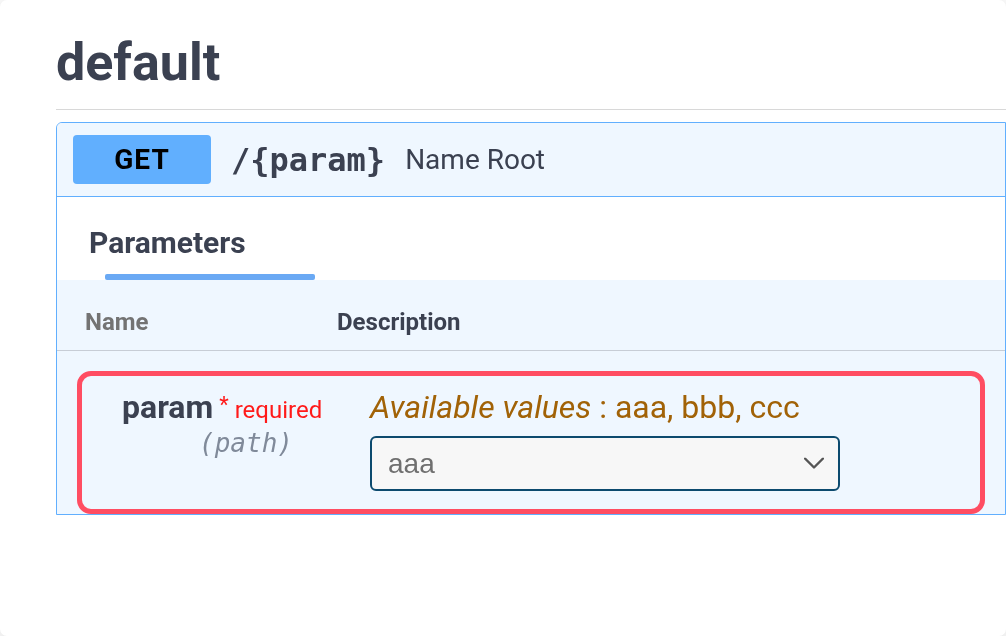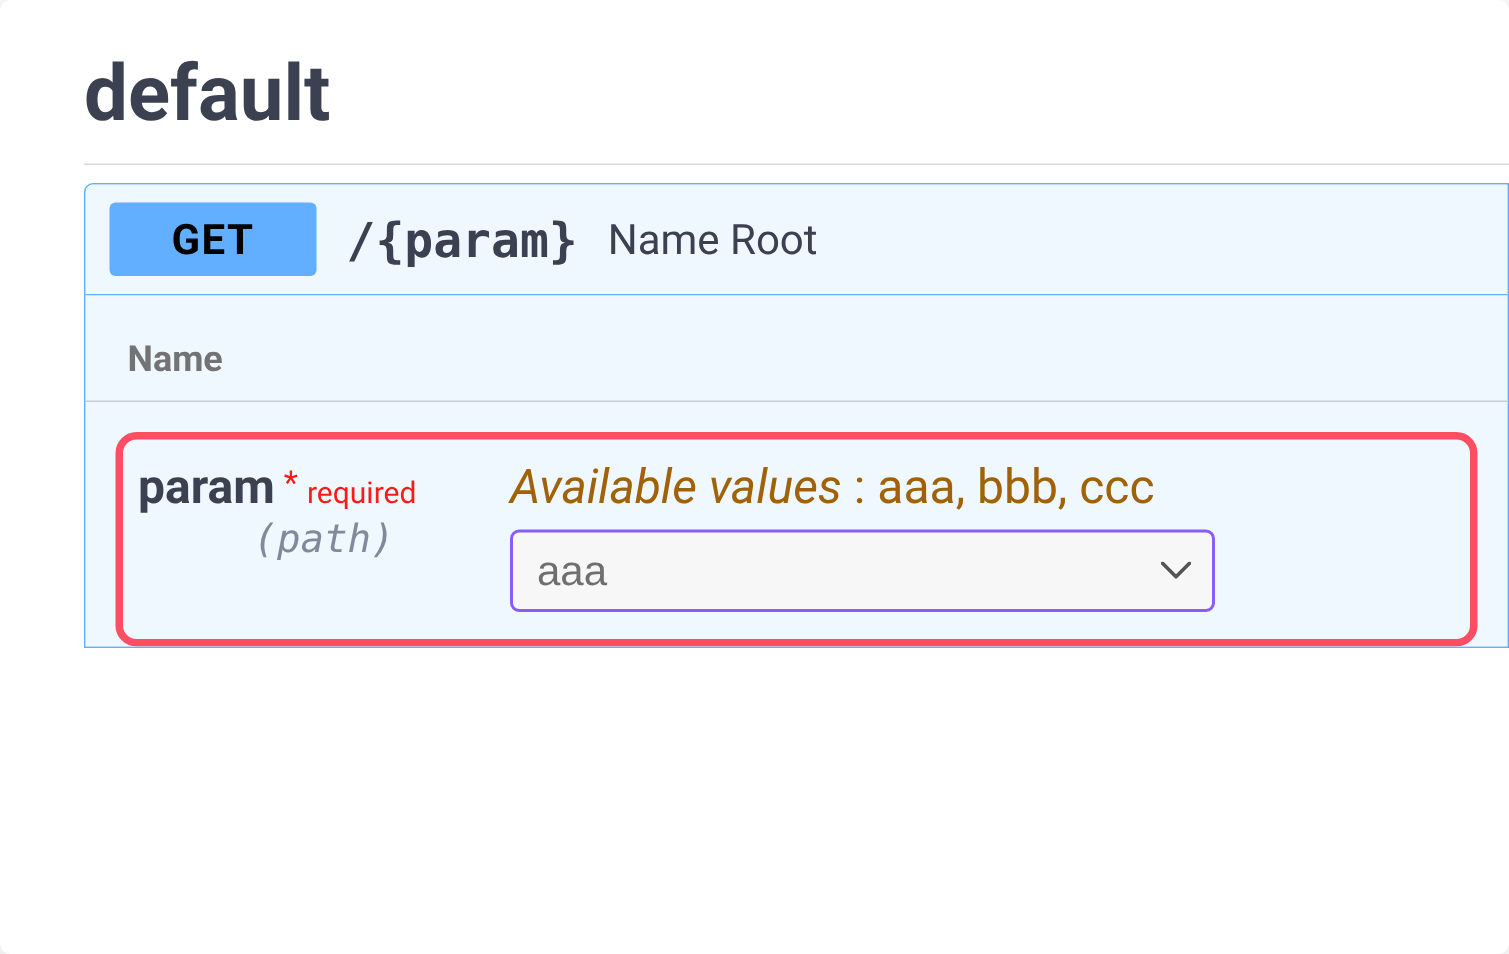--- a/index.html
+++ b/index.html
@@ -111,29 +111,29 @@
   .param-row-outer {
     padding: 20px 20px 0 20px;
   }
   .highlight-box {
     border: 5px solid #ff4d62;
     border-radius: 14px;
     padding: 12px 14px 18px 10px;
     display: flex;
     align-items: flex-start;
   }
-  .param-name-cell { width: 248px; flex-shrink: 0; }
+  .param-name-cell { width: 248px; flex-shrink: 0; margin-left: 30px; }
   .param-name-line { display: flex; align-items: baseline; gap: 6px; }
   .param-name {
     font-size: 32px;
     font-weight: 700;
     color: #3b4151;
   }
   .star { color: #ff1a1a; font-size: 22px; position: relative; top: -6px; }
-  .required-text { color: #ff1a1a; font-size: 20px; font-weight: 400; }
+  .required-text { color: #ff1a1a; font-size: 24px; font-weight: 400; }
   .param-type {
     font-family: ui-monospace, SFMono-Regular, Menlo, Consolas, monospace;
     font-weight: 700;
     font-size: 26px;
     color: #3b4151;
     margin-top: 4px;
   }
   .param-in {
     font-family: ui-monospace, SFMono-Regular, Menlo, Consolas, monospace;
     font-style: italic;
@@ -144,21 +144,21 @@
   }
   .param-desc-cell { flex: 1; }
   .avail-line { font-size: 32px; color: #a16207; margin-bottom: 10px; }
   .avail-label { font-style: italic; }
   .select-wrap {
     position: relative;
     width: 470px;
   }
   .select-box {
     width: 100%;
-    border: 2px solid #8b5cf6;
+    border: 2px solid #0c4a6e;
     border-radius: 6px;
     background: #f7f7f7;
     color: #6f6f6f;
     padding: 10px 44px 10px 16px;
     font-size: 28px;
     appearance: none;
     -webkit-appearance: none;
     cursor: pointer;
   }
   .chevron {
@@ -180,24 +180,29 @@
   <div class="opblock-wrapper">
     <div class="opblock">
 
       <div class="opblock-summary">
         <span class="method-badge">GET</span>
         <span class="path">/{param}</span>
         <span class="summary-desc">Name Root</span>
       </div>
 
       <div class="opblock-body">
+        <div class="tab-bar">
+          <span class="tab">Parameters</span>
+          <div class="tab-underline"></div>
+        </div>
 
         <div class="params-section">
           <div class="params-header">
             <div class="col-name-h">Name</div>
+            <div class="col-desc-h">Description</div>
           </div>
 
           <div class="param-row-outer">
             <div class="highlight-box">
 
               <div class="param-name-cell">
                 <div class="param-name-line">
                   <span class="param-name">param</span>
                   <span class="star">*</span>
                   <span class="required-text">required</span>

